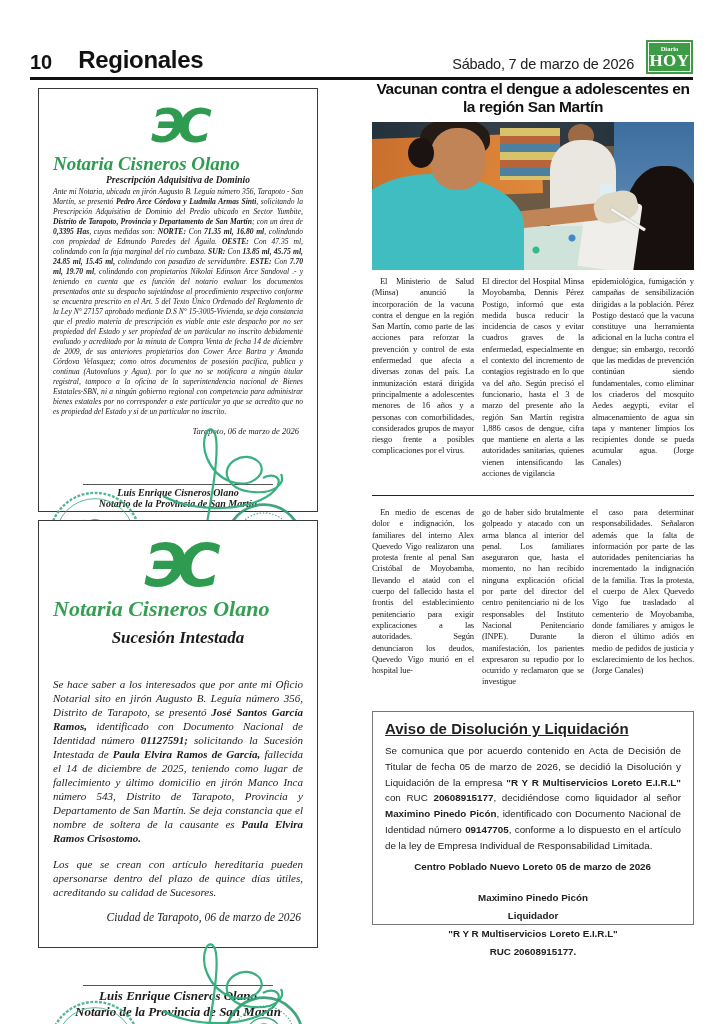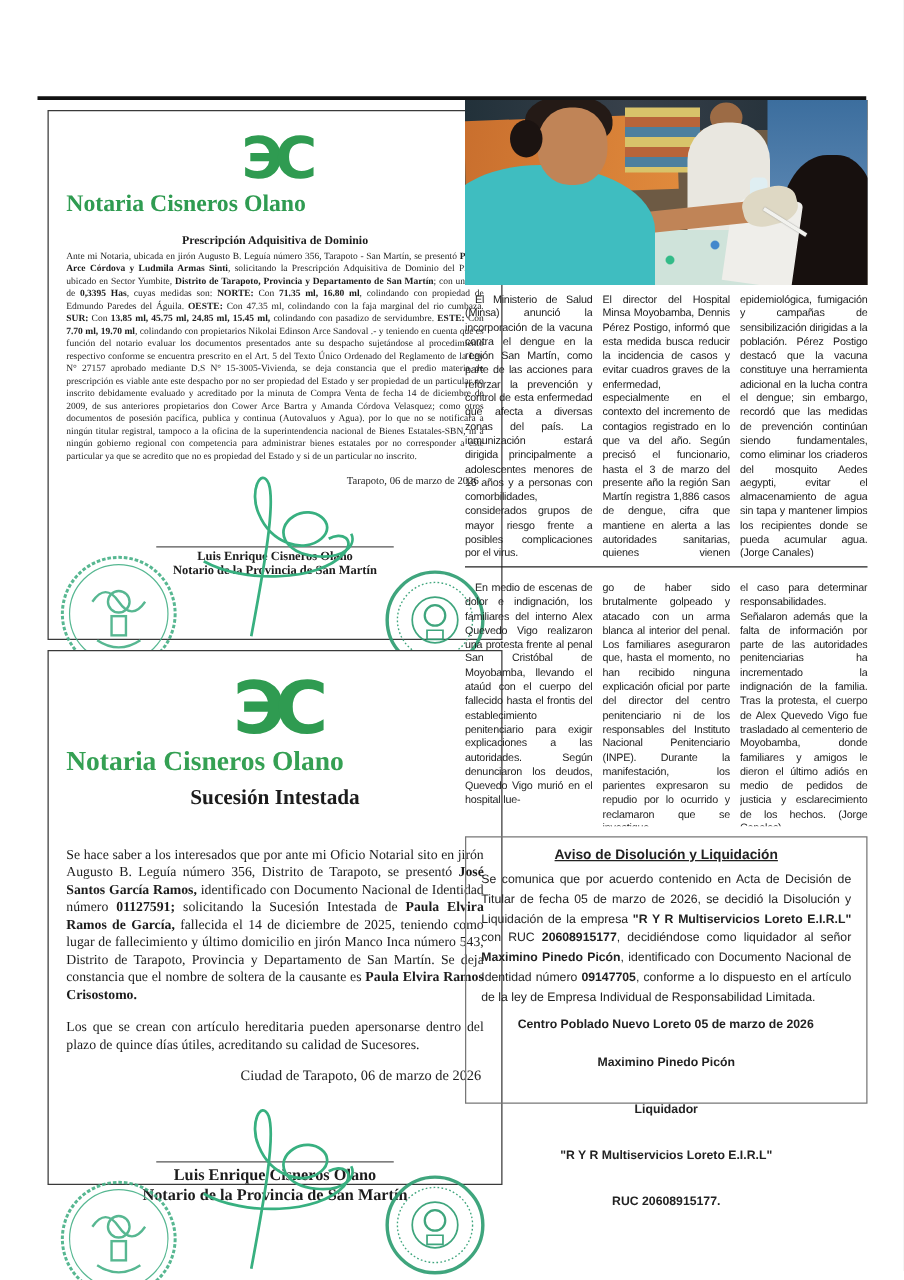--- a/index.html
+++ b/index.html
@@ -10,32 +10,32 @@
   .page-number{font-family:"Liberation Sans",sans-serif;font-weight:bold;font-size:20px;color:#111;}
   .section-title{font-family:"Liberation Sans",sans-serif;font-weight:bold;font-size:24px;color:#111;margin-left:26px;letter-spacing:-.3px;}
   .header-spacer{flex:1;}
   .issue-date{font-family:"Liberation Sans",sans-serif;font-size:14.5px;color:#222;margin-right:12px;margin-bottom:2px;letter-spacing:-.2px;}
   .hoy-box{width:47px;height:34px;background:#3e9c47;position:relative;display:flex;flex-direction:column;align-items:center;justify-content:center;}
   .hoy-box::after{content:"";position:absolute;inset:2px;border:1px solid rgba(255,255,255,.95);pointer-events:none;}
   .hoy-top{color:#fff;font-family:"Liberation Serif",serif;font-weight:bold;font-size:6.5px;line-height:7px;}
   .hoy-main{color:#fff;font-family:"Liberation Serif",serif;font-weight:bold;font-size:17px;line-height:17px;letter-spacing:.5px;}
   .header-rule{position:absolute;left:30px;top:77px;width:663px;height:3px;background:#111;}
   
-  .left-col{position:absolute;left:38px;top:88px;width:364px;}
+  .left-col{position:absolute;left:38px;top:88px;width:280px;font-style:italic;}
   .notice{border:1.4px solid #3a3a3a;background:#fff;box-sizing:border-box;padding:8px 14px 6px;position:relative;}
   .notice.n1{height:424px;margin-bottom:8px;}
   .notice.n2{height:428px;}
   .notaria-logo{display:block;text-align:center;font-family:"DejaVu Sans",sans-serif;font-weight:bold;color:#2f9b51;letter-spacing:-7px;line-height:.95;}
   .n1 .notaria-logo{font-size:46px;margin-top:8px;}
   .n2 .notaria-logo{font-size:58px;margin-top:10px;letter-spacing:-9px;}
   .notary-brand{display:block;text-align:left;color:#2f9b51;font-weight:bold;font-family:"Liberation Serif",serif;}
   .n1 .notary-brand{font-size:19px;margin-top:4px;}
   .n2 .notary-brand{font-size:22px;margin-top:2px;color:#35a053;}
   .notice-title{display:block;text-align:center;font-weight:bold;}
-  .n1 .notice-title{font-size:9.5px;margin-top:13px;margin-bottom:2px;}
+  .n1 .notice-title{font-size:9.5px;margin-bottom:2px;}
   .n2 .notice-title{font-size:17px;margin-top:6px;margin-bottom:6px;}
   .notice-body{text-align:justify;}
   .n1 .notice-body{font-size:7.6px;line-height:10px;}
   .n2 .notice-body{font-size:11px;line-height:14px;margin-top:29px;}
   .n2 .notice-body2{font-size:11px;line-height:14px;text-align:justify;margin-top:12px;}
   .notice-date{display:block;text-align:right;}
   .n1 .notice-date{font-size:8.5px;margin-top:9px;padding-right:4px;}
   .n2 .notice-date{font-size:11.5px;margin-top:12px;padding-right:2px;}
   .seg-b{font-weight:bold;}
   .sig-block{position:relative;height:104px;margin-top:2px;}
@@ -76,46 +76,56 @@
   .ph-nursehair{left:48px;top:-4px;width:70px;height:40px;background:#241a16;border-radius:50% 50% 40% 40%;}
   .ph-bun{left:36px;top:16px;width:26px;height:30px;background:#1b1311;border-radius:50%;}
   .ph-arm{left:120px;top:86px;width:120px;height:17px;background:#c08457;transform:rotate(-6deg);border-radius:8px;}
   .ph-glove{left:222px;top:70px;width:44px;height:30px;background:#ded8c4;border-radius:40%;transform:rotate(-14deg);}
   .ph-syringe{left:236px;top:96px;width:40px;height:3px;background:#f2f2ee;transform:rotate(32deg);box-shadow:0 0 1px #888;}
   .ph-patienthair{right:-6px;top:44px;width:76px;height:110px;background:#17100e;border-radius:50% 40% 0 0;}
   .ph-patientshirt{right:56px;top:78px;width:56px;height:70px;background:#efeeea;border-radius:20px 4px 0 0;transform:rotate(8deg);}
   .cols{display:flex;gap:8px;}
   .art1 .cols{height:212px;}
   .art2 .cols{height:196px;margin-top:11px;}
-  .col{flex:1;font-family:Liberation Sans, sans-serif;font-size:8.6px;line-height:11.3px;
+  .col{flex:1;font-family:Liberation Serif, serif;font-size:8.6px;line-height:11.3px;
        letter-spacing:-.15px;text-align:justify;color:#1d1d1d;overflow:hidden;}
   .col.first{text-indent:8px;}
   .articles-divider{border:0;border-top:1.2px solid #222;margin:7px 0 7px;}
   
   .aviso{border:1px solid #777;box-sizing:border-box;margin-top:8px;padding:8px 12px;height:214px;
          font-family:"Liberation Sans",sans-serif;color:#222;}
-  .aviso-title{display:block;text-align:center;font-weight:bold;font-size:11px;text-decoration:underline;margin-bottom:6px;}
+  .aviso-title{display:block;font-weight:bold;font-size:15px;text-decoration:underline;margin-bottom:6px;}
   .aviso-body{font-size:9.8px;line-height:15.8px;text-align:justify;font-weight:500;}
   .aviso-dateline{display:block;text-align:right;padding-right:30px;font-weight:bold;font-size:9.8px;margin-top:7px;}
-  .aviso-line{display:block;text-align:center;font-weight:bold;font-size:9.8px;margin-top:26px;}
+  .aviso-line{display:block;text-align:center;font-weight:bold;font-size:9.8px;margin-top:7px;}
   .aviso-line.firstline{margin-top:20px;}
   
   .banner{position:absolute;left:30px;top:962px;width:628px;height:38px;background:#4cae4f;
           display:flex;align-items:center;justify-content:center;}
   .banner-text{color:#fff;font-family:"Liberation Serif",serif;font-weight:bold;font-size:19px;
                letter-spacing:.2px;text-shadow:0 1px 1px rgba(20,70,25,.55);}
   svg.green{stroke:#45b086;fill:none;}
   svg.greend{stroke:#2f9e72;fill:none;}
   svg.sigcol{stroke:#38b080;fill:none;}
 </style>
 </head>
 <body>
 
 <div class="page">
 
+  <div class="header-row">
+    <span class="page-number">10</span>
+    <span class="section-title">Regionales</span>
+    <span class="header-spacer"></span>
+    <span class="issue-date">Sábado, 7 de marzo de 2026</span>
+    <span class="hoy-box">
+      <span class="hoy-top">Diario</span>
+      <span class="hoy-main">HOY</span>
+    </span>
+  </div>
   <div class="header-rule"></div>
 
   <div class="left-col">
 
     <section class="notice n1">
       <span class="notaria-logo">ЭС</span>
       <span class="notary-brand">Notaria Cisneros Olano</span>
       <span class="notice-title">Prescripción Adquisitiva de Dominio</span>
       <div class="notice-body"><span>Ante mi Notaria, ubicada en jirón Augusto B. Leguía número 356, Tarapoto - San Martín, se presentó </span><span class="seg-b">Pedro Arce Córdova y Ludmila Armas Sinti</span><span>, solicitando la Prescripción Adquisitiva de Dominio del Predio ubicado en Sector Yumbite, </span><span class="seg-b">Distrito de Tarapoto, Provincia y Departamento de San Martín</span><span>; con un área de </span><span class="seg-b">0,3395 Has</span><span>, cuyas medidas son: </span><span class="seg-b">NORTE:</span><span> Con </span><span class="seg-b">71.35 ml, 16.80 ml</span><span>, colindando con propiedad de Edmundo Paredes del Águila. </span><span class="seg-b">OESTE:</span><span> Con 47.35 ml, colindando con la faja marginal del rio cumbaza. </span><span class="seg-b">SUR:</span><span> Con </span><span class="seg-b">13.85 ml, 45.75 ml, 24.85 ml, 15.45 ml,</span><span> colindando con pasadizo de servidumbre. </span><span class="seg-b">ESTE:</span><span> Con </span><span class="seg-b">7.70 ml, 19.70 ml</span><span>, colindando con propietarios Nikolai Edinson Arce Sandoval .- y teniendo en cuenta que es función del notario evaluar los documentos presentados ante su despacho sujetándose al procedimiento respectivo conforme se encuentra prescrito en el Art. 5 del Texto Único Ordenado del Reglamento de la Ley N° 27157 aprobado mediante D.S N° 15-3005-Vivienda, se deja constancia que el predio materia de prescripción es viable ante este despacho por no ser propiedad del Estado y ser propiedad de un particular no inscrito debidamente evaluado y acreditado por la minuta de Compra Venta de fecha 14 de diciembre de 2009, de sus anteriores propietarios don Cower Arce Bartra y Amanda Córdova Velasquez; como otros documentos de posesión pacífica, publica y continua (Autovaluos y Agua). por lo que no se notificara a ningún titular registral, tampoco a la oficina de la superintendencia nacional de Bienes Estatales-SBN, ni a ningún gobierno regional con competencia para administrar bienes estatales por no corresponder a este particular ya que se acredito que no es propiedad del Estado y si de un particular no inscrito.</span></div>
       <span class="notice-date">Tarapoto, 06 de marzo de 2026</span>
@@ -175,20 +185,21 @@
           <circle cx="45" cy="41" r="9" stroke-width="2"></circle>
           <path d="M38 54 h14 v8 h-14 z" stroke-width="1.5"></path>
         </svg>
       </div>
     </section>
   </div>
 
   <div class="right-col">
 
     <article class="art1">
+      <h1 class="headline">Vacunan contra el dengue a adolescentes en la región San Martín</h1>
       <div class="photo">
         <div class="ph ph-awning"></div>
         <div class="ph ph-orange"></div>
         <div class="ph ph-poster"></div>
         <div class="ph ph-blue"></div>
         <div class="ph ph-midhead"></div>
         <div class="ph ph-midperson"></div>
         <div class="ph ph-table"></div>
         <div class="ph ph-bottle"></div>
         <div class="ph ph-patienthair"></div>

